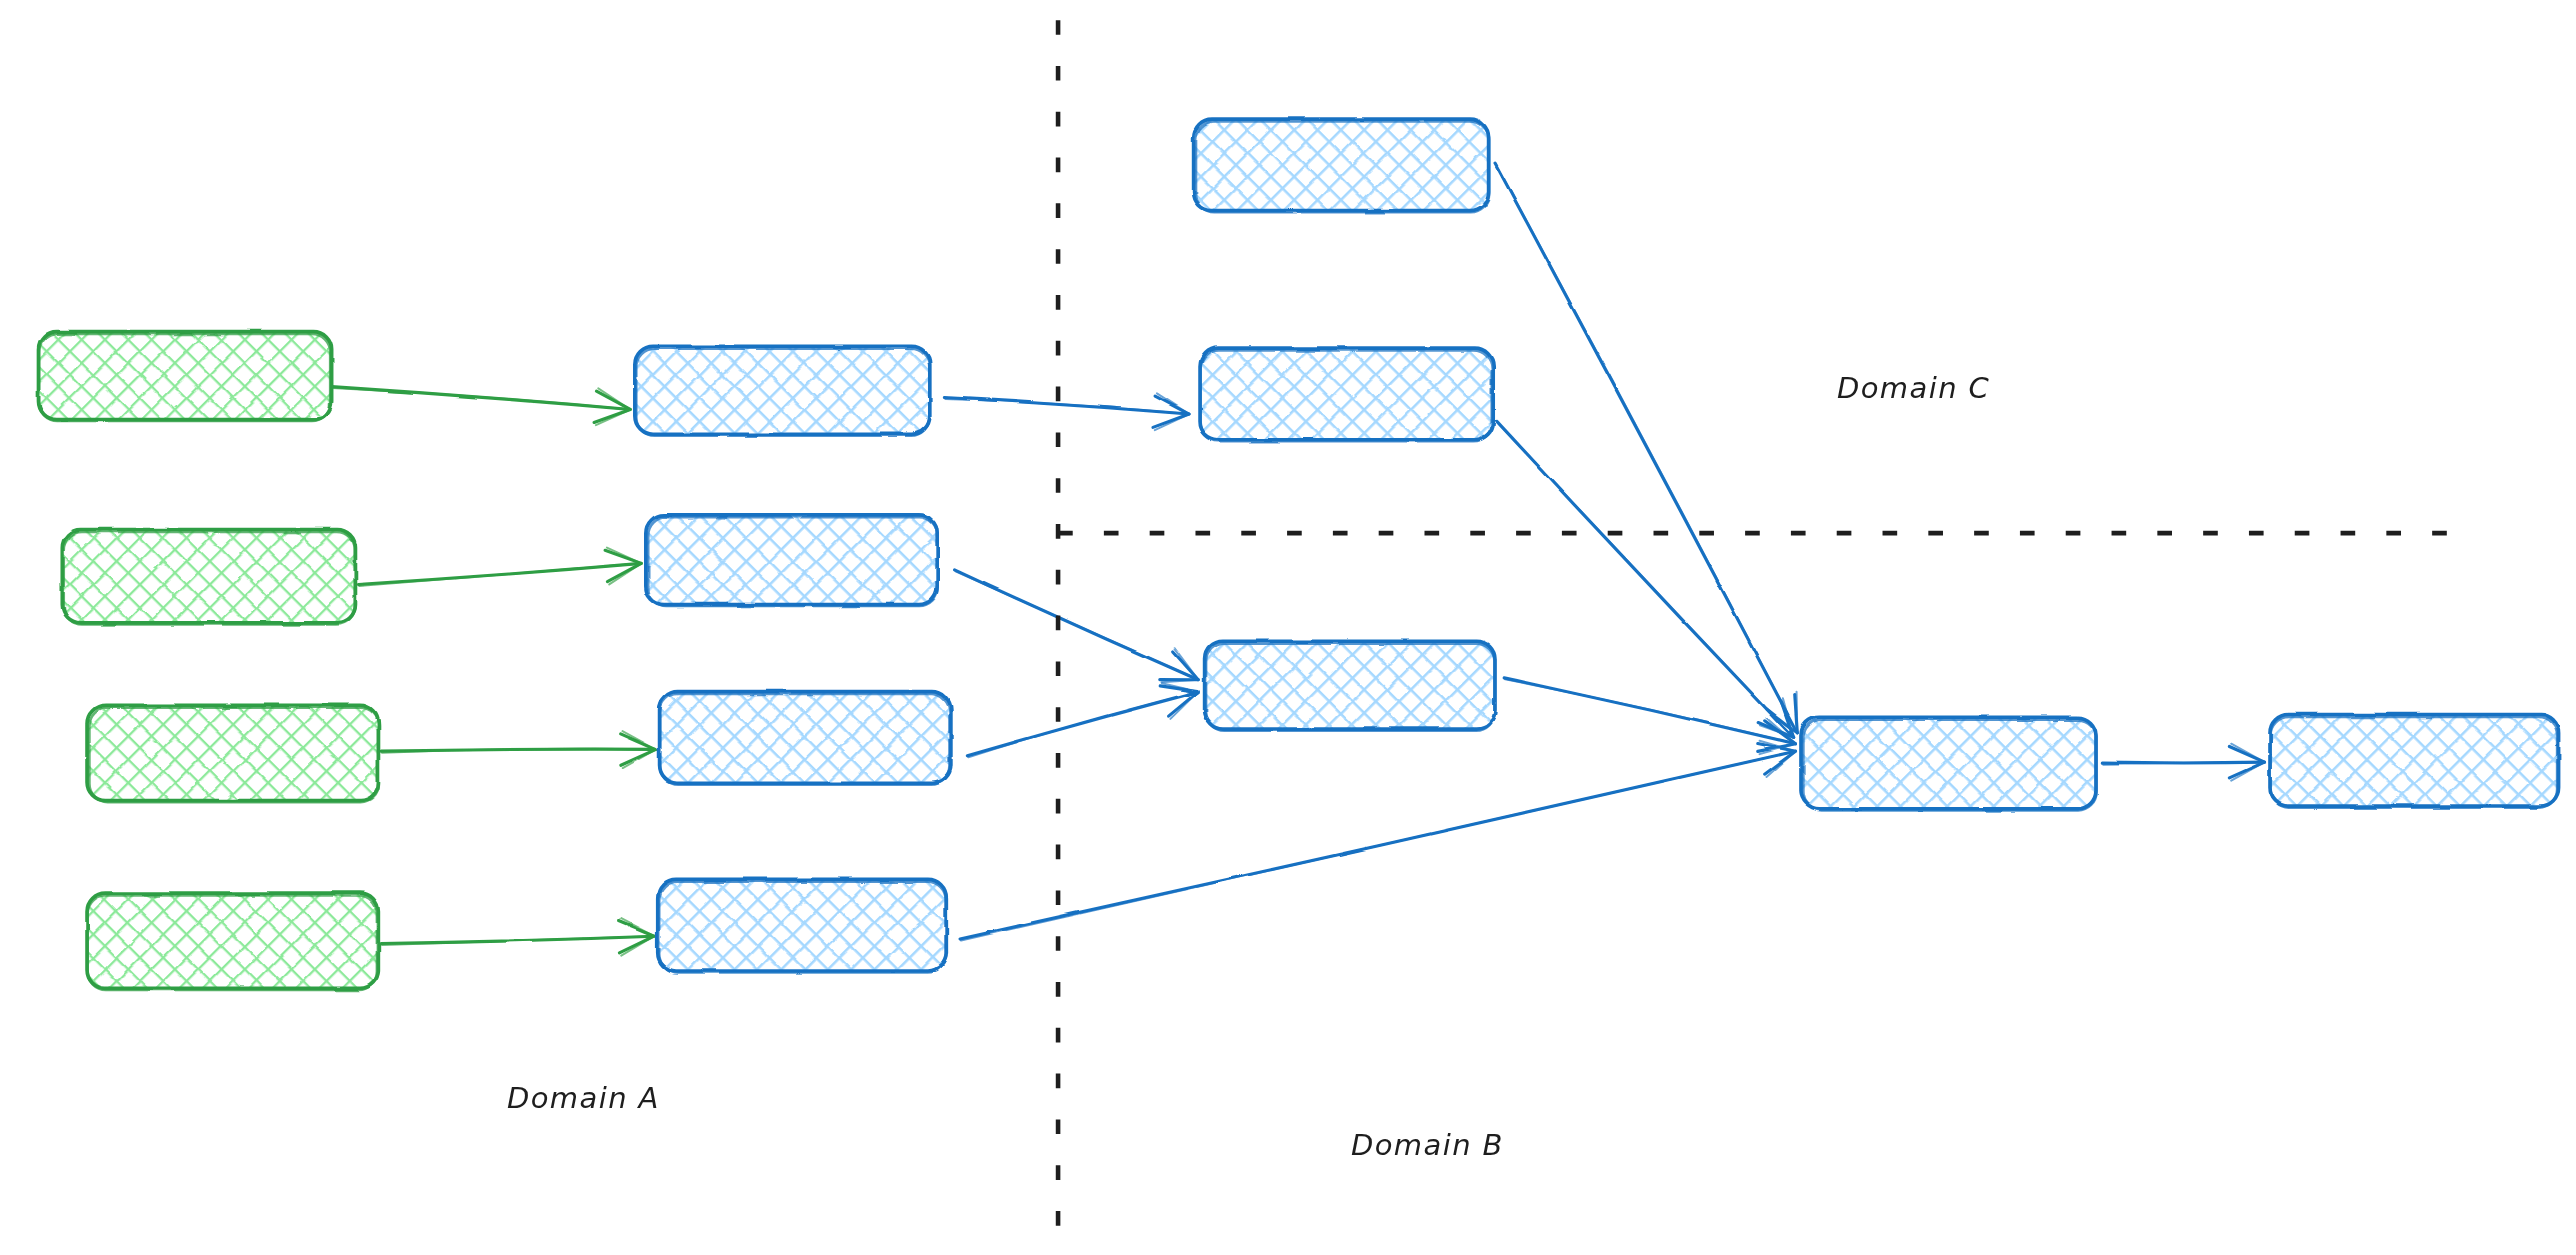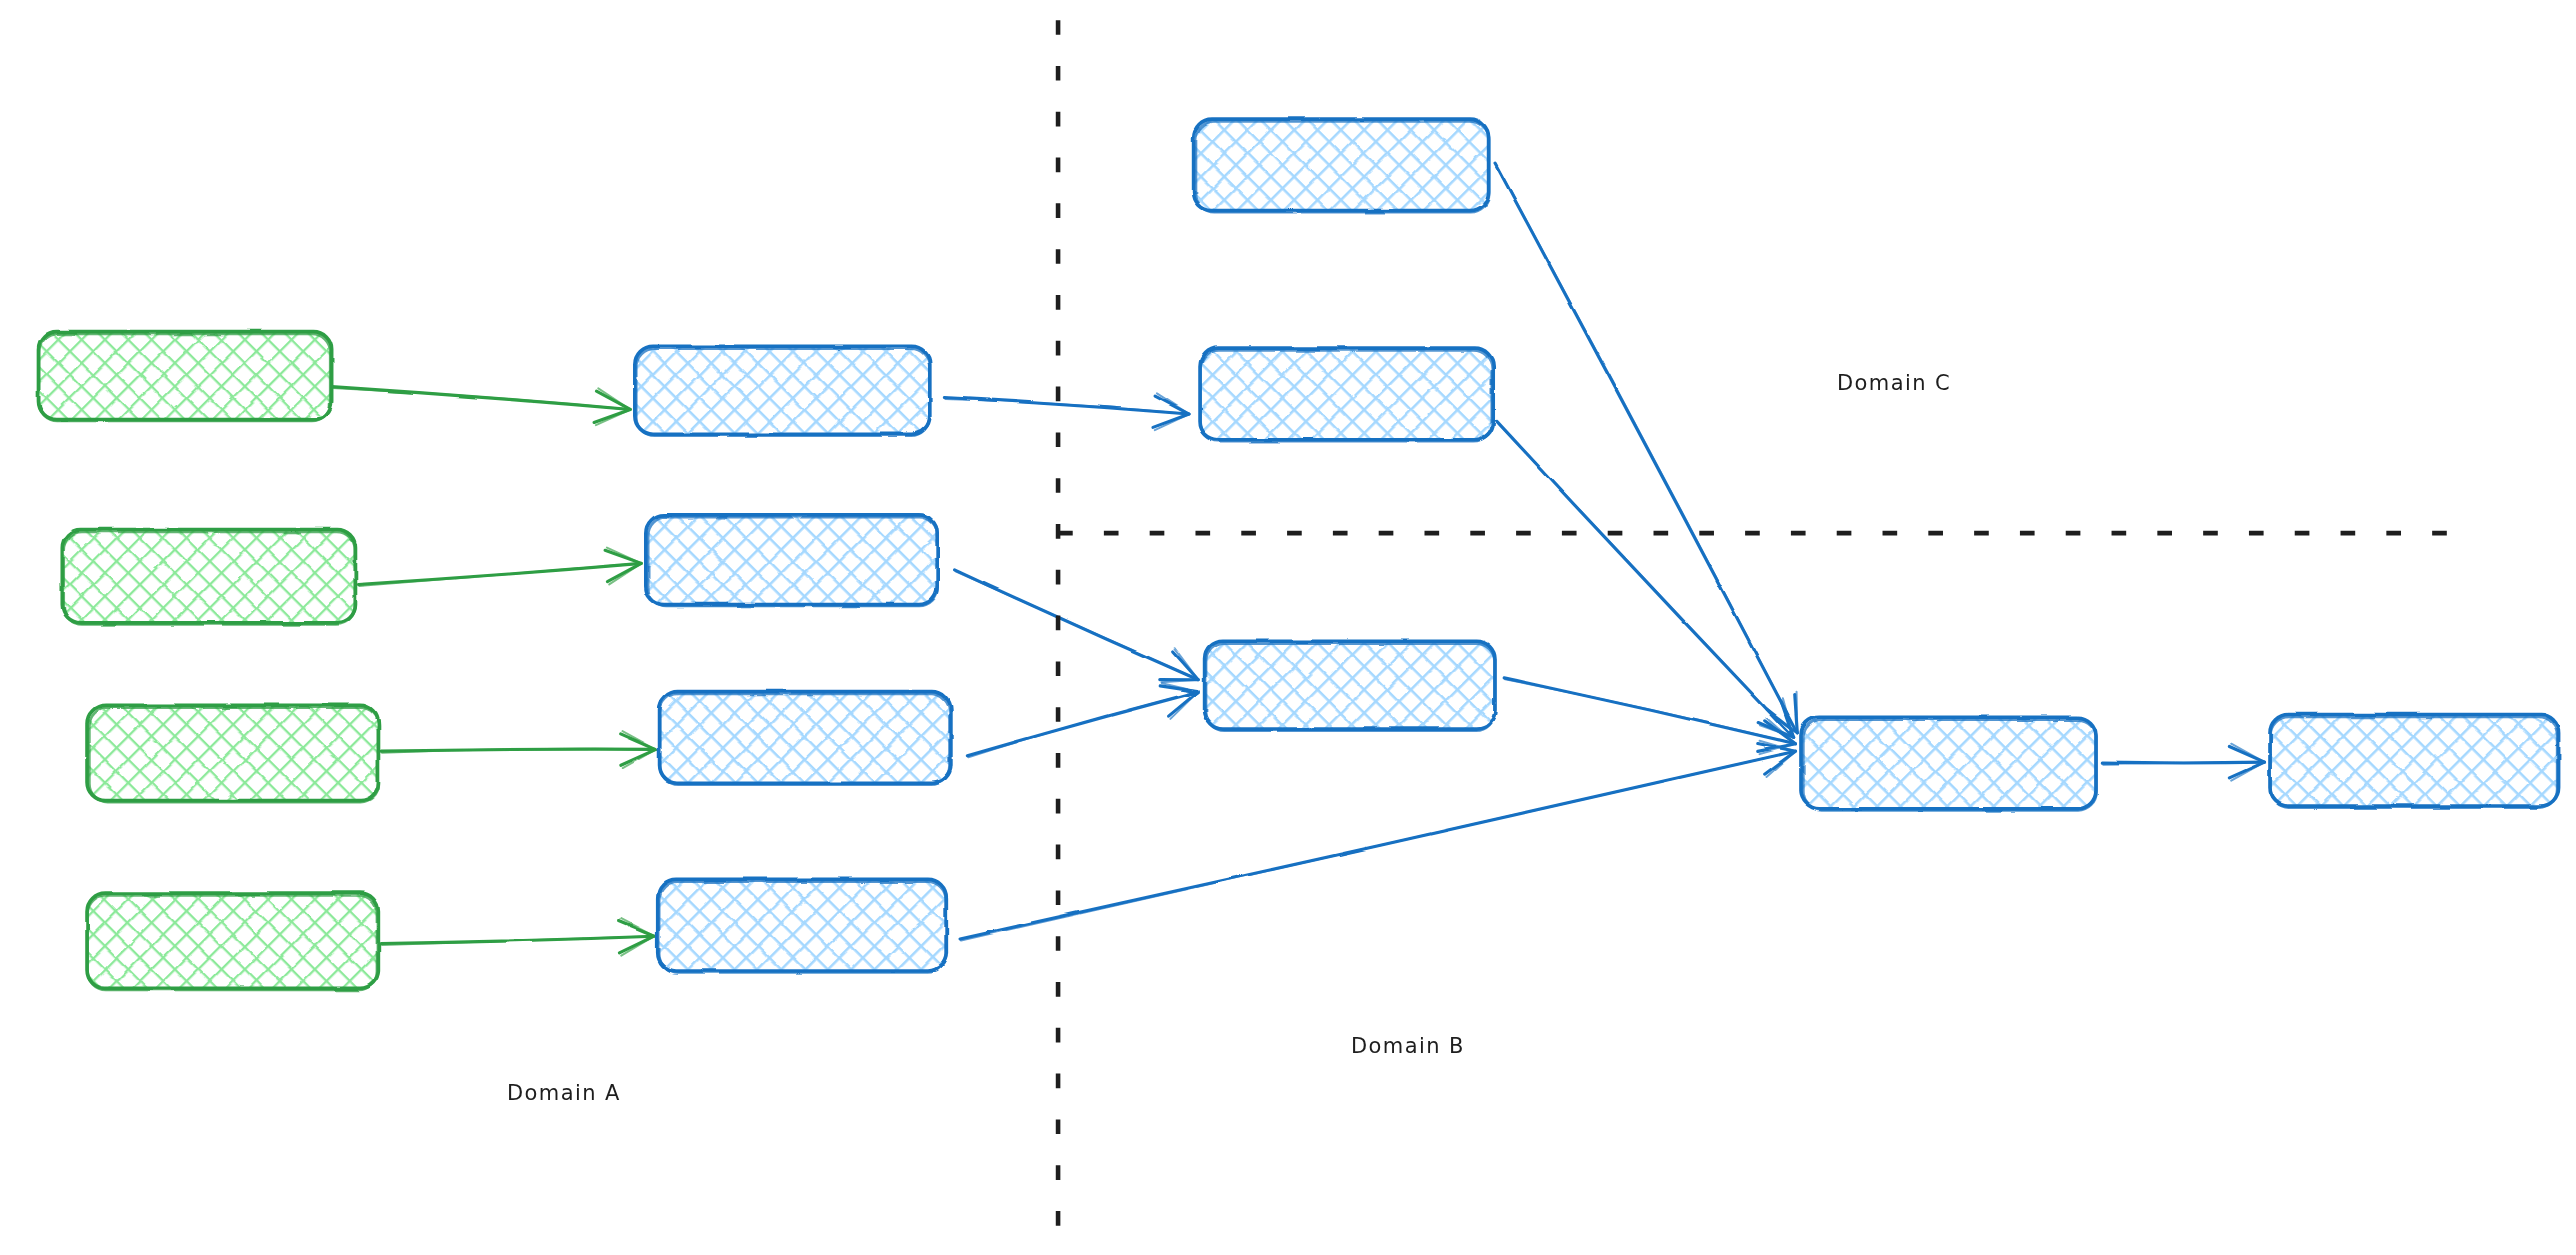--- a/index.html
+++ b/index.html
@@ -1,21 +1,22 @@
 <!DOCTYPE html>
 <html style="font-size:14.7px"><head>
 <meta charset="utf-8">
 <style>
   html,body{margin:0;padding:0;background:#ffffff;}
   #stage{position:relative;width:2576px;height:1255px;background:#ffffff;overflow:hidden;}
   svg#canvas{position:absolute;left:0;top:0;width:2576px;height:1255px;display:block;}
   .domain-label{
     position:absolute;
     font-family:"DejaVu Sans","Liberation Sans",sans-serif;
-    font-size:21px;
+    font-size:29px;
+    font-style:italic;
     letter-spacing:1.4px;
     color:#1e1e1e;
     white-space:nowrap;
     user-select:none;
   }
   .node-hit{position:absolute;}
 </style>
 </head>
 <body>
 
@@ -184,21 +185,21 @@
         </g>
       </g>
     <g id="dividers-layer">
         <line x1="1155" y1="22" x2="1155" y2="1352" stroke="#1e1e1e" stroke-width="5" stroke-dasharray="16 34" stroke-linecap="butt"></line>
         <line x1="1155" y1="582" x2="2672" y2="582" stroke="#1e1e1e" stroke-width="5" stroke-dasharray="16 34" stroke-linecap="butt"></line>
       </g>
   </svg>
 
   <div id="labels-layer">
       <div class="domain-label" style="left: 463px; top: 1081px; margin-left: 44px;">Domain A</div>
-      <div class="domain-label" style="left: 1351px; top: 1034px;">Domain B</div>
+      <div class="domain-label" style="left: 1351px; top: 1128px;">Domain B</div>
       <div class="domain-label" style="left: 1837px; top: 371px;">Domain C</div>
     </div>
   <div id="hits-layer">
       <div class="node-hit" style="left: 38px; top: 332px; width: 293px; height: 88px;"></div>
       <div class="node-hit" style="left: 62px; top: 529px; width: 293px; height: 93px;"></div>
       <div class="node-hit" style="left: 87px; top: 705px; width: 291px; height: 95px;"></div>
       <div class="node-hit" style="left: 87px; top: 893px; width: 291px; height: 95px;"></div>
       <div class="node-hit" style="left: 635px; top: 346px; width: 295px; height: 88px;"></div>
       <div class="node-hit" style="left: 646px; top: 515px; width: 291px; height: 90px;"></div>
       <div class="node-hit" style="left: 660px; top: 692px; width: 291px; height: 92px;"></div>

